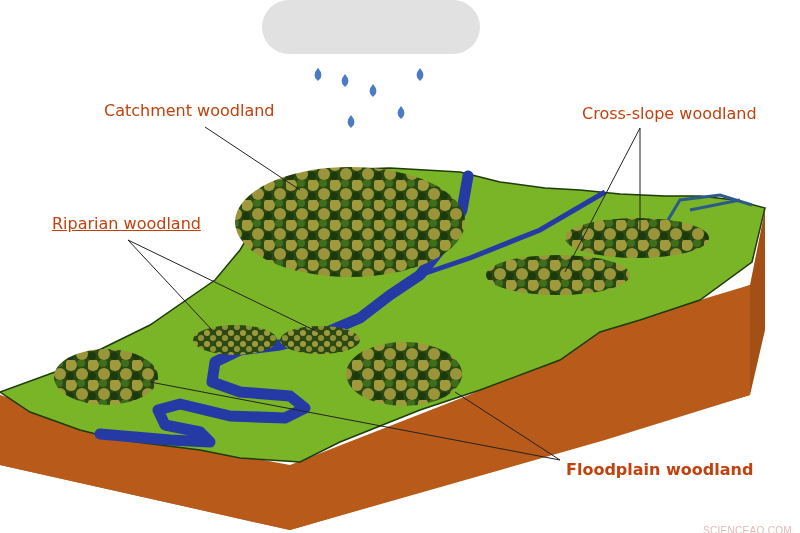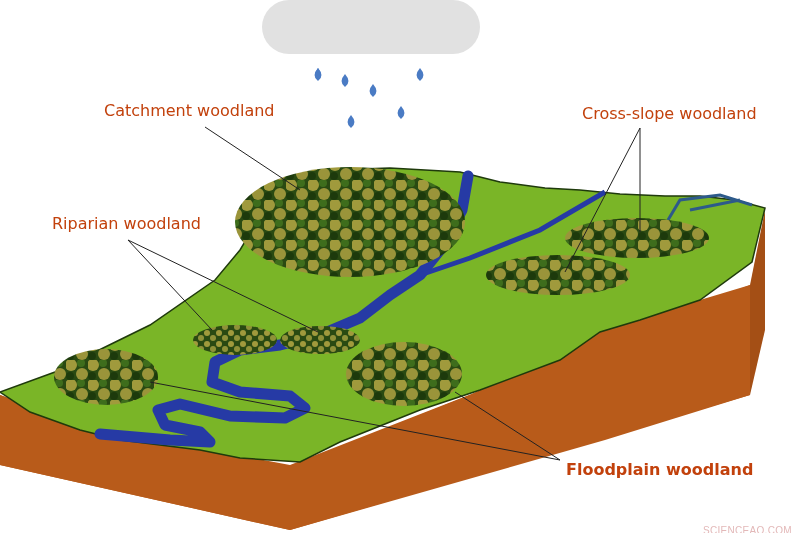--- a/index.html
+++ b/index.html
@@ -65,16 +65,16 @@
     <line x1="128" y1="240" x2="212" y2="330"></line>
     <line x1="128" y1="240" x2="318" y2="332"></line>
     <line x1="640" y1="128" x2="565" y2="272"></line>
     <line x1="640" y1="128" x2="640" y2="232"></line>
     <line x1="560" y1="460" x2="150" y2="382"></line>
     <line x1="560" y1="460" x2="455" y2="392"></line>
   </g>
 </svg>
 
 <div class="label" style="left:104px;top:101px;">Catchment woodland</div>
-<div class="label" style="left:52px;top:214px;">Riparian woodland</div>
+<div class="label" style="left:52px;top:214px;text-decoration:underline;">Riparian woodland</div>
 <div class="label" style="left:562px;top:104px;margin-left:20px;">Cross-slope woodland</div>
 <div class="label" style="left:566px;top:460px;font-weight:bold;">Floodplain woodland</div>
 <div class="watermark" style="left:703px;top:517px;">SCIENCEAQ.COM</div>
 
 </body></html>

